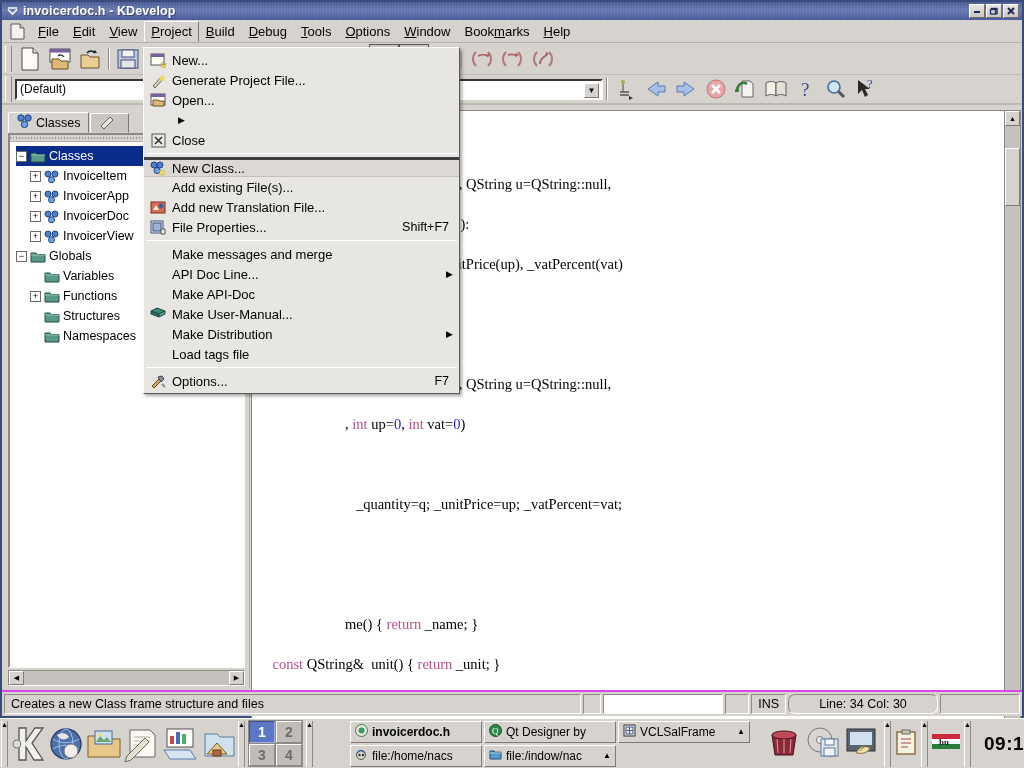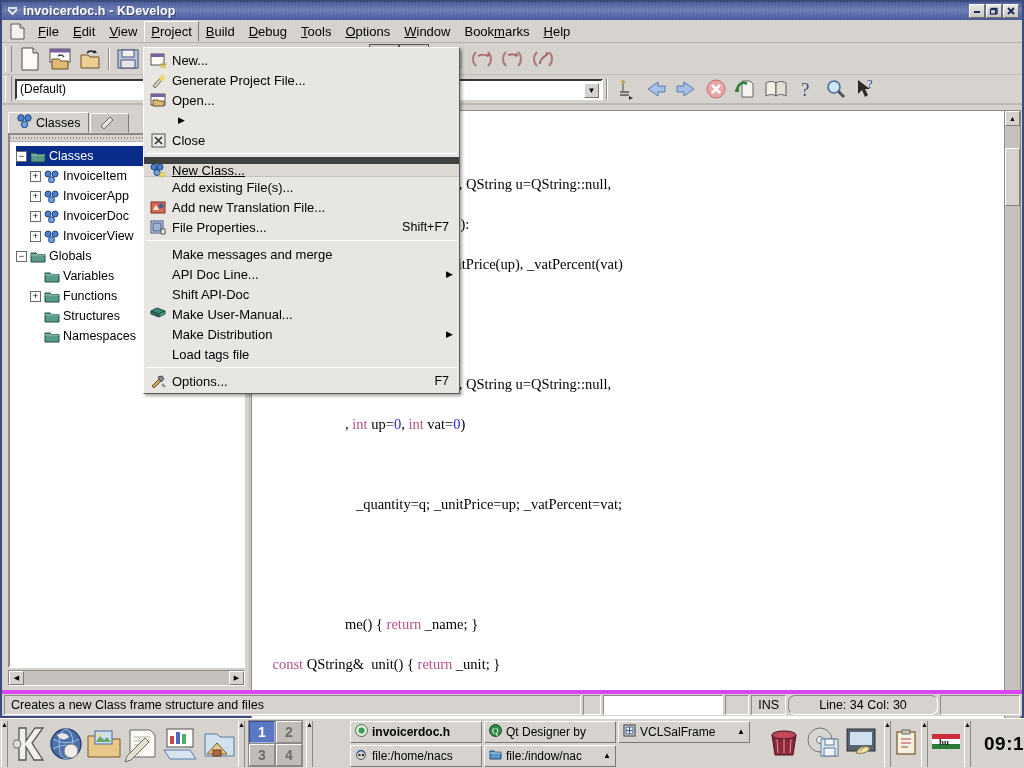--- a/index.html
+++ b/index.html
@@ -167,39 +167,39 @@
     border:1px solid; border-color:#fff #7d7a75 #7d7a75 #fff;}
 
   
   .outputdock { flex:1; display:flex; flex-direction:column; margin: 2px 1px 1px 1px;
      background:#d6d3ce; min-height:0;}
 
   
   .statusbar {
     position:absolute; left:0; right:0; bottom:0; height: 26px;
     background:#d6d3ce; display:flex; align-items:center;
-    border-top: 4px solid #d946ef; padding: 0 2px; gap:2px;
+    border-top: 2px solid #d946ef; padding: 0 2px; gap:2px;
   }
   .sb-cell { height:20px; display:flex;align-items:center; padding: 0 6px;
      border:1px solid; border-color:#8d8a85 #ffffff #ffffff #8d8a85;
      font-size:12.5px; background:#d6d3ce;}
   .sb-main { flex:1; justify-content:flex-start; }
   .sb-prog { width: 120px; background:#ffffff; position:relative; }
 
   
   .popup {
     position:absolute; left: 141px; top: 45px; width: 317px;
     background:#e8e6e2;
     border: 1px solid; border-color:#ffffff #5c5a56 #5c5a56 #ffffff;
     box-shadow: 2px 2px 3px rgba(0,0,0,0.35);
     padding: 2px 0; z-index: 50;
   }
   .mi { display:flex; align-items:center; height: 20px; padding: 0 6px 0 4px;
      font-size:13px; color:#000; position:relative;}
-  .mi.hl { background: #dcd9d4; border-top:7px solid #404040; border-bottom:1px solid #c4c1bc;text-decoration:underline;}
+  .mi.hl { background: #dcd9d4; border-top:3px solid #404040; border-bottom:1px solid #c4c1bc;}
   .mi .mi-ico { width:20px; height:17px; margin-right:4px; flex:0 0 auto;
      display:flex;align-items:center;justify-content:center;}
   .mi .mi-lbl { flex:1; white-space:nowrap; }
   .mi .mi-acc { color:#000; font-size:12.5px; padding-right:4px; }
   .mi .mi-sub { font-size:9px; padding-left:6px; }
   .msep { height:1px; margin: 3px 2px; background:#a9a6a1; border-bottom:1px solid #ffffff;}
 
   
   .taskbar {
     position:absolute; left:0; bottom:0; width:1024px; height:50px;
@@ -801,21 +801,21 @@
       </div>
 
       <div class="mi">
         <span class="mi-ico"></span>
         <span class="mi-lbl">API Doc Line...</span>
         <span class="mi-sub">▶</span>
       </div>
 
       <div class="mi">
         <span class="mi-ico"></span>
-        <span class="mi-lbl">Shift API-Doc</span>
+        <span class="mi-lbl">Make API-Doc</span>
       </div>
 
       <div class="mi">
         <span class="mi-ico">
           <svg width="16" height="14" viewBox="0 0 16 14">
               <path d="M1 4 L7 1 L15 4 L9 7 Z" fill="#3e8a7a" stroke="#1d4a42"></path>
               <path d="M1 4 v3 L9 10 v-3 Z" fill="#2e6a5e" stroke="#1d4a42"></path>
               <path d="M15 4 v3 L9 10 v-3 Z" fill="#56a898" stroke="#1d4a42"></path>
             </svg>
         </span>

